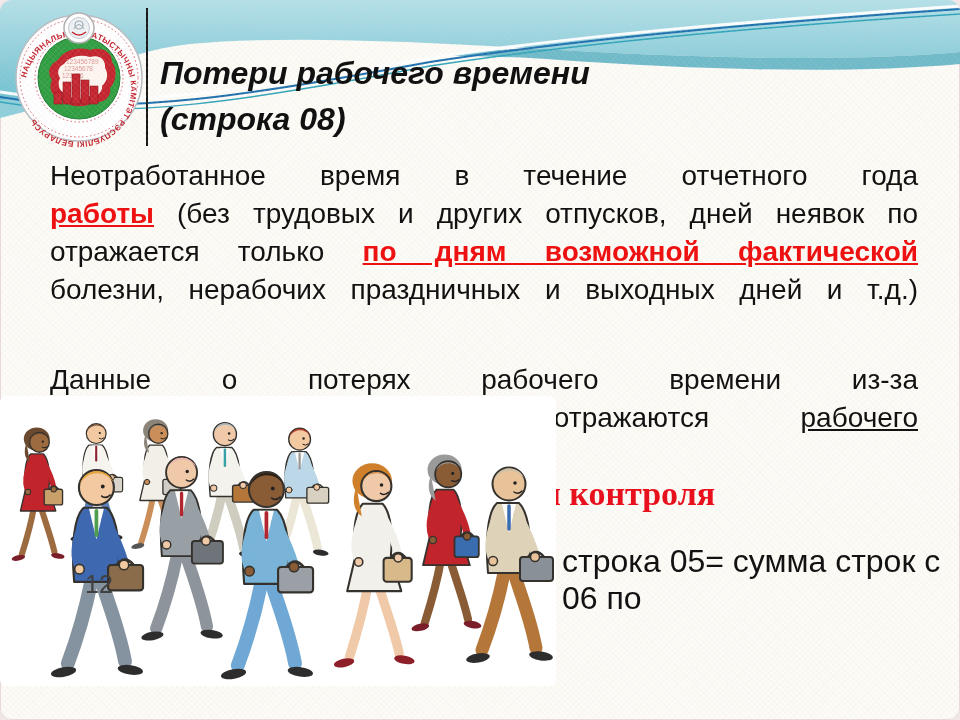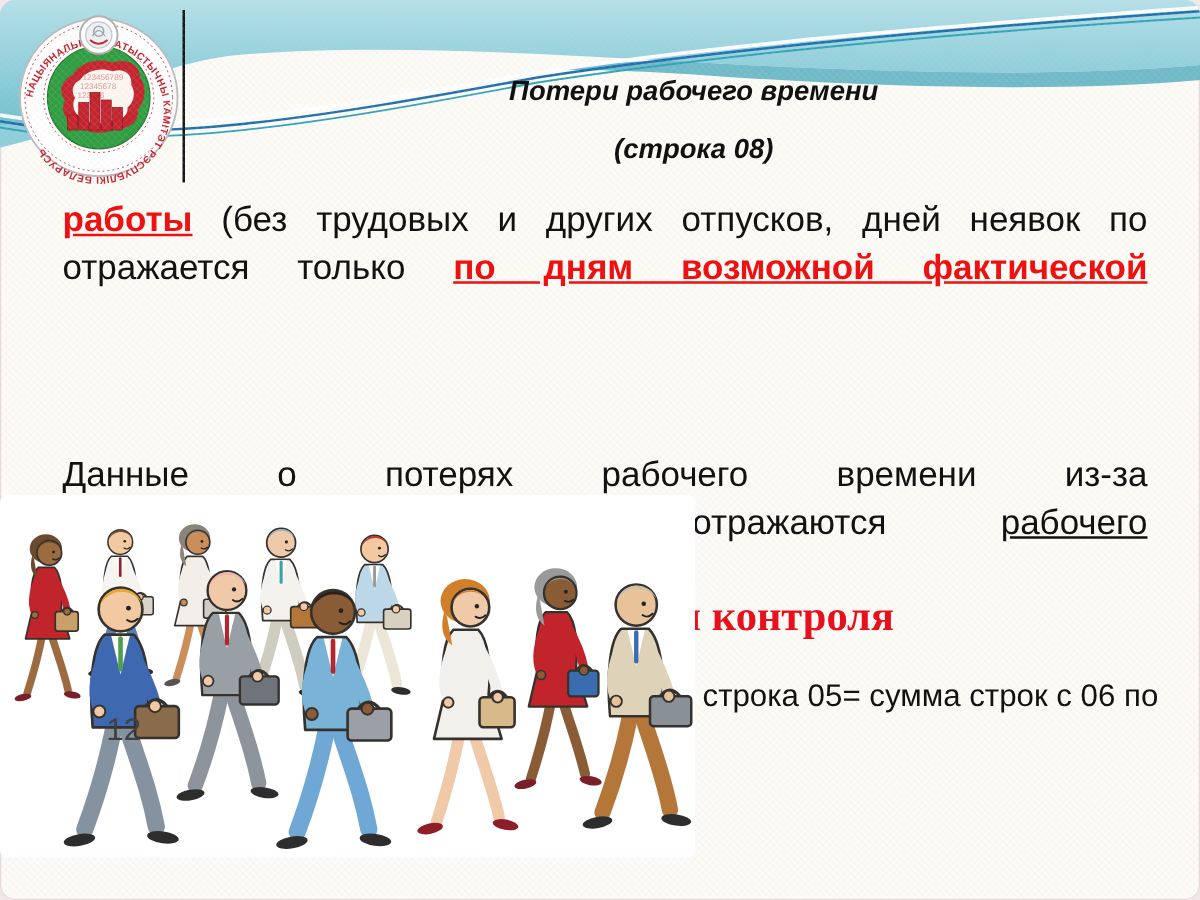--- a/index.html
+++ b/index.html
@@ -5,32 +5,32 @@
   html,body{margin:0;padding:0;background:#f1e7e9;font-family:"Liberation Sans",sans-serif;}
   .stage{position:relative;width:960px;height:720px;overflow:hidden;}
   .slide{position:absolute;inset:0;background:#fcfbf6;border-radius:12px;overflow:hidden;
          box-shadow:0 0 0 1px #e7dadd inset;}
   .slide::after{content:"";position:absolute;inset:0;pointer-events:none;opacity:.5;
     background:repeating-linear-gradient(45deg,rgba(225,210,214,.18) 0 1px,transparent 1px 4px),
                repeating-linear-gradient(-45deg,rgba(225,210,214,.14) 0 1px,transparent 1px 4px);}
   .wave{position:absolute;left:0;top:0;width:960px;height:170px;}
   .vline{position:absolute;left:146px;top:8px;width:2px;height:138px;background:#141414;}
   .logo{position:absolute;left:6px;top:2px;width:150px;height:150px;}
-  .title{position:absolute;left:160px;top:50px;width:790px;text-align:center;
-         font-weight:bold;font-style:italic;font-size:22px;line-height:46px;color:#111;z-index:4;}
+  .title{position:absolute;left:160px;top:50px;width:790px;text-align:left;
+         font-weight:bold;font-style:italic;font-size:32px;line-height:46px;color:#111;z-index:4;}
   .body-text{position:absolute;left:50px;width:868px;font-size:28px;line-height:38px;color:#121212;z-index:3;}
   .p1{top:157px;}
   .p2{top:361px;}
   .jline{text-align:justify;text-align-last:justify;}
   .lastline{margin-left:205px;}
   .red-u{color:#ee1111;font-weight:bold;text-decoration:underline;}
   .u{text-decoration:underline;}
   .control-head{position:absolute;left:500px;top:475px;font-family:"Liberation Serif",serif;
                 font-weight:bold;font-size:34px;color:#e8101c;z-index:4;}
-  .formula1{position:absolute;left:562px;top:543px;font-size:25px;color:#121212;z-index:4;}
+  .formula1{position:absolute;left:562px;top:543px;font-size:32px;color:#121212;z-index:4;}
   .formula2{position:absolute;left:85px;top:570px;font-size:25px;color:#404040;z-index:6;}
   .people{position:absolute;left:0px;top:388px;width:556px;height:304px;z-index:5;}
 </style>
 </head>
 <body>
 
 <div class="stage">
   <div class="slide">
 
     <svg class="wave" viewBox="0 0 960 170" aria-hidden="true">
@@ -79,22 +79,24 @@
       <circle cx="73" cy="23" r="4" fill="none" stroke="#9aa6ad" stroke-width="1.2"></circle>
       <path d="M68,27 q5,-9 10,0" fill="none" stroke="#9aa6ad" stroke-width="1"></path>
     </svg>
 
     <div class="title">
       <div>Потери рабочего времени</div>
       <div>(строка 08)</div>
     </div>
 
     <div class="body-text p1">
+      <div class="jline"><span>Неотработанное время в течение отчетного года</span></div>
       <div class="jline"><span class="red-u">работы</span> <span>(без трудовых  и других отпусков, дней неявок по</span></div>
       <div class="jline"><span>отражается только</span> <span class="red-u">по дням возможной фактической</span></div>
+      <div class="jline"><span>болезни, нерабочих праздничных и выходных дней и т.д.)</span></div>
     </div>
 
     <div class="body-text p2">
       <div class="jline"><span>Данные о потерях рабочего времени из-за</span></div>
       <div class="jline"><span>внутрисменных простоев отражаются</span> <span class="u">рабочего</span></div>
       <div class="lastline"><span>по строкам 15 и 16.</span></div>
     </div>
 
     <div class="control-head">Для контроля</div>
     <div class="formula1">строка 05= сумма строк с 06 по</div>

